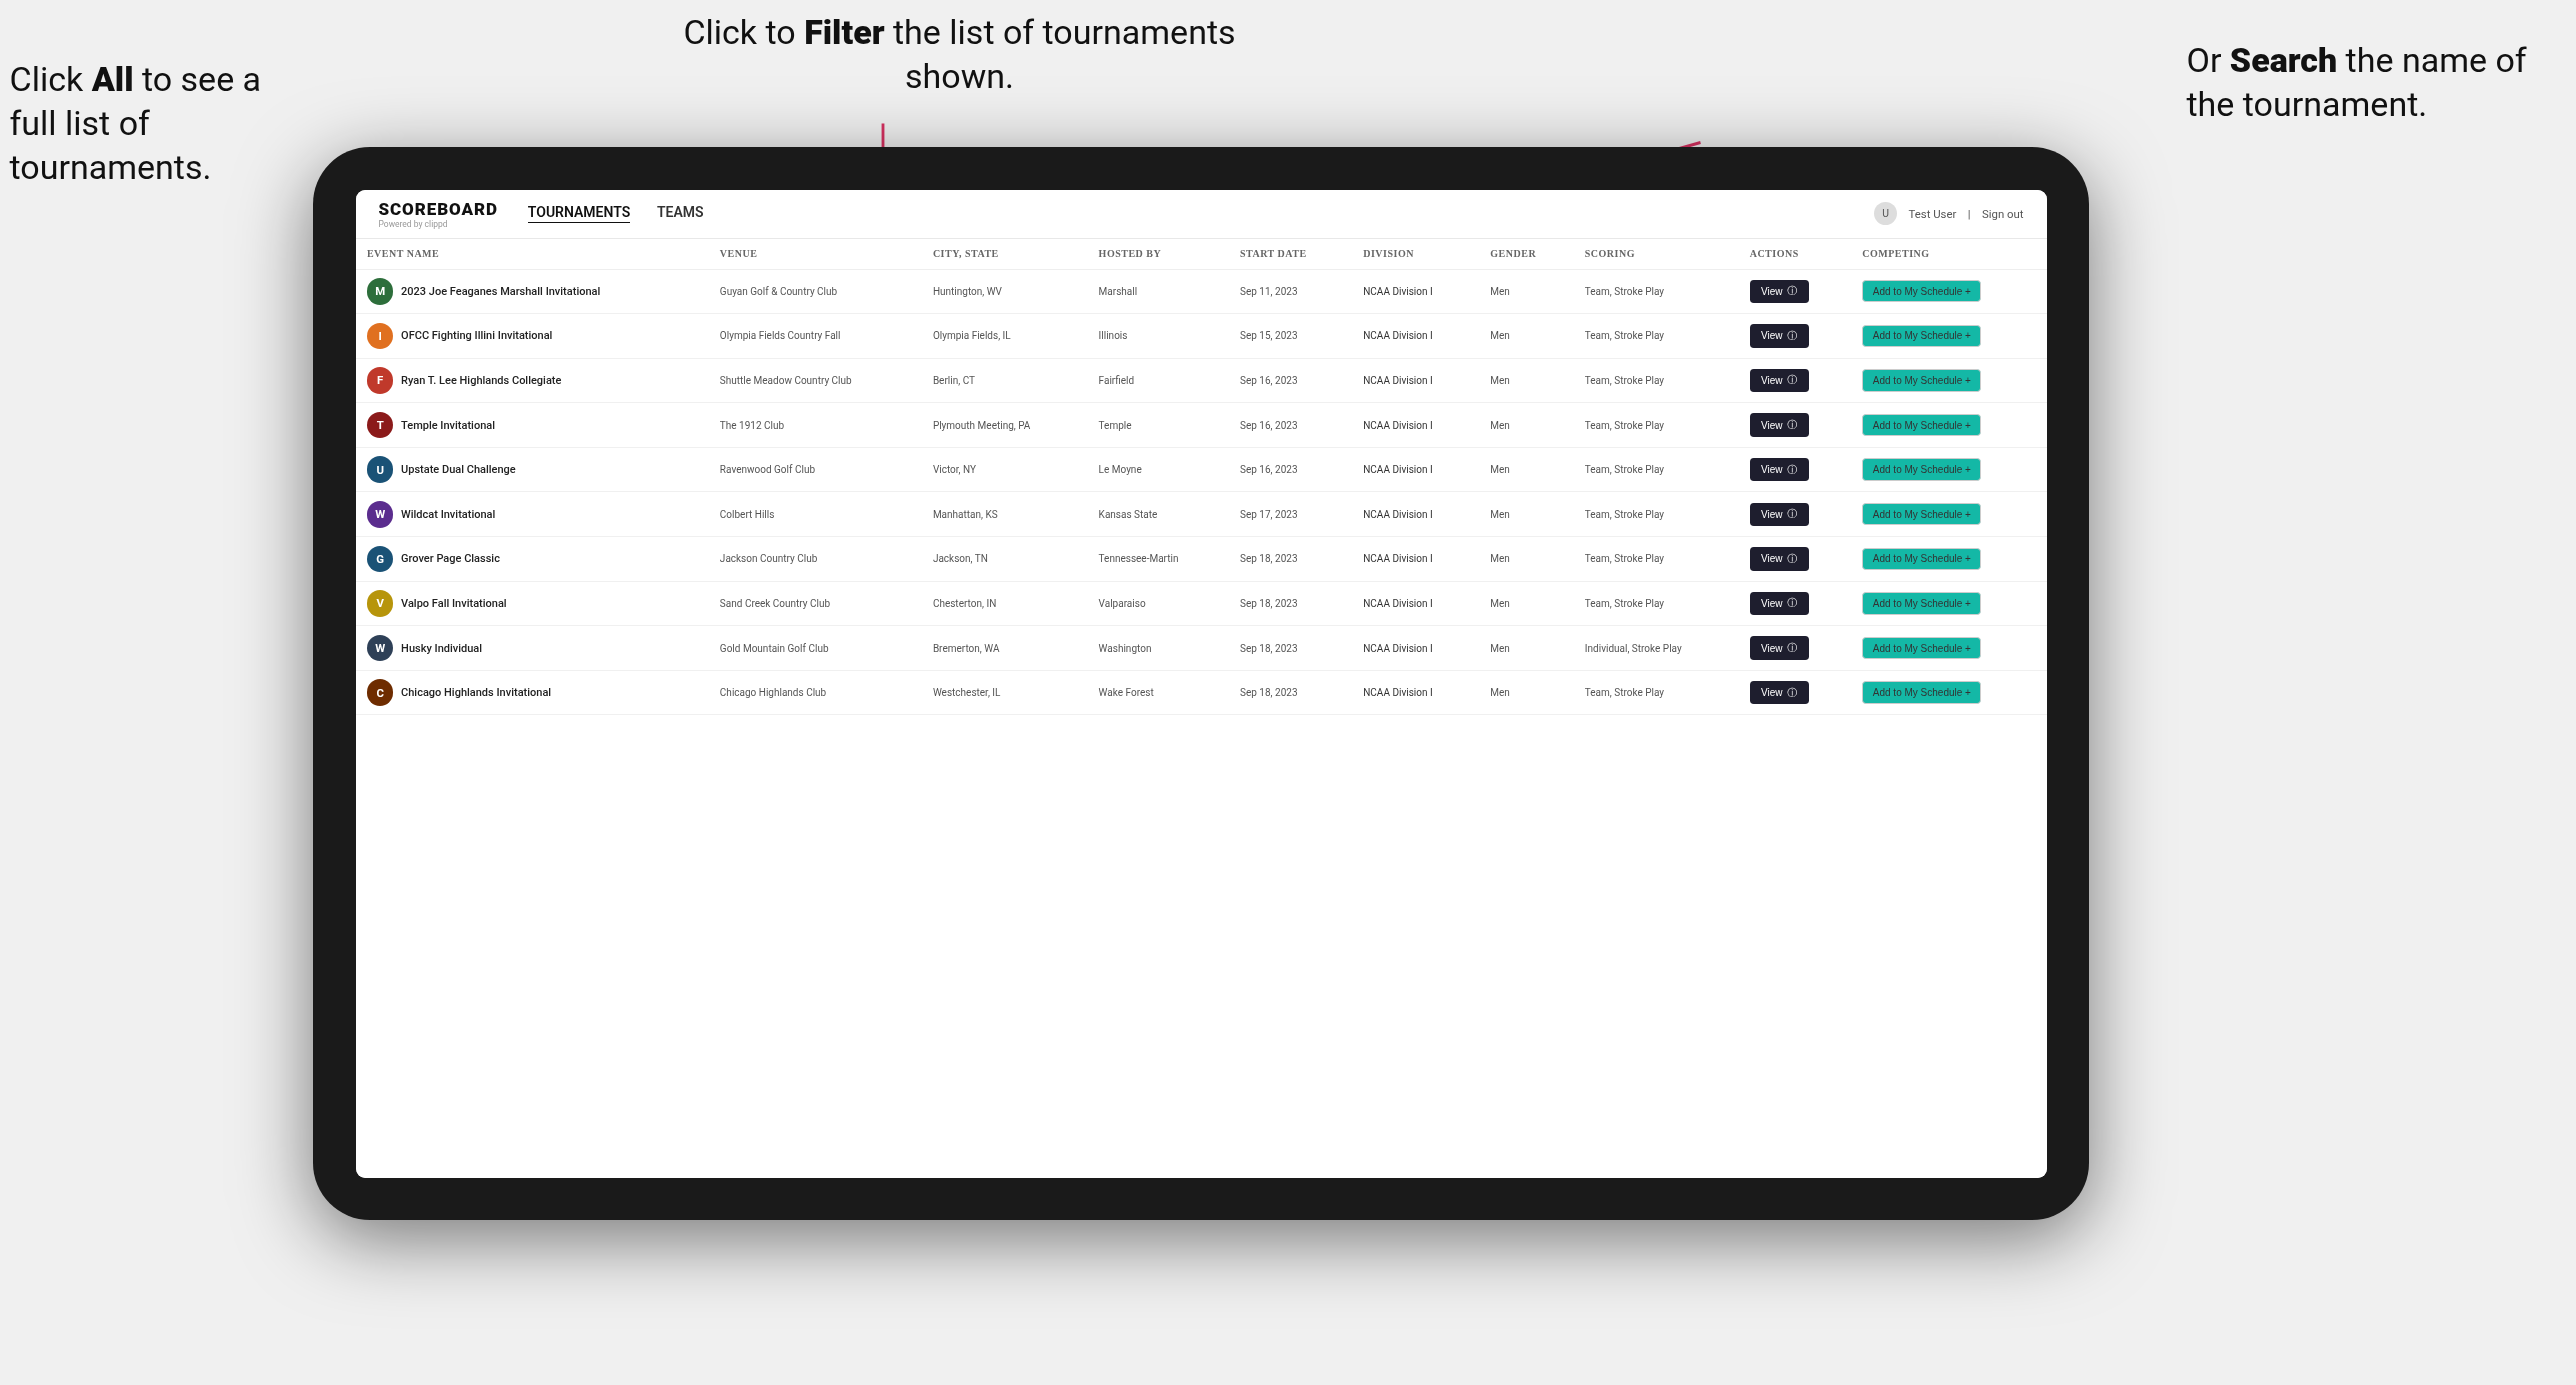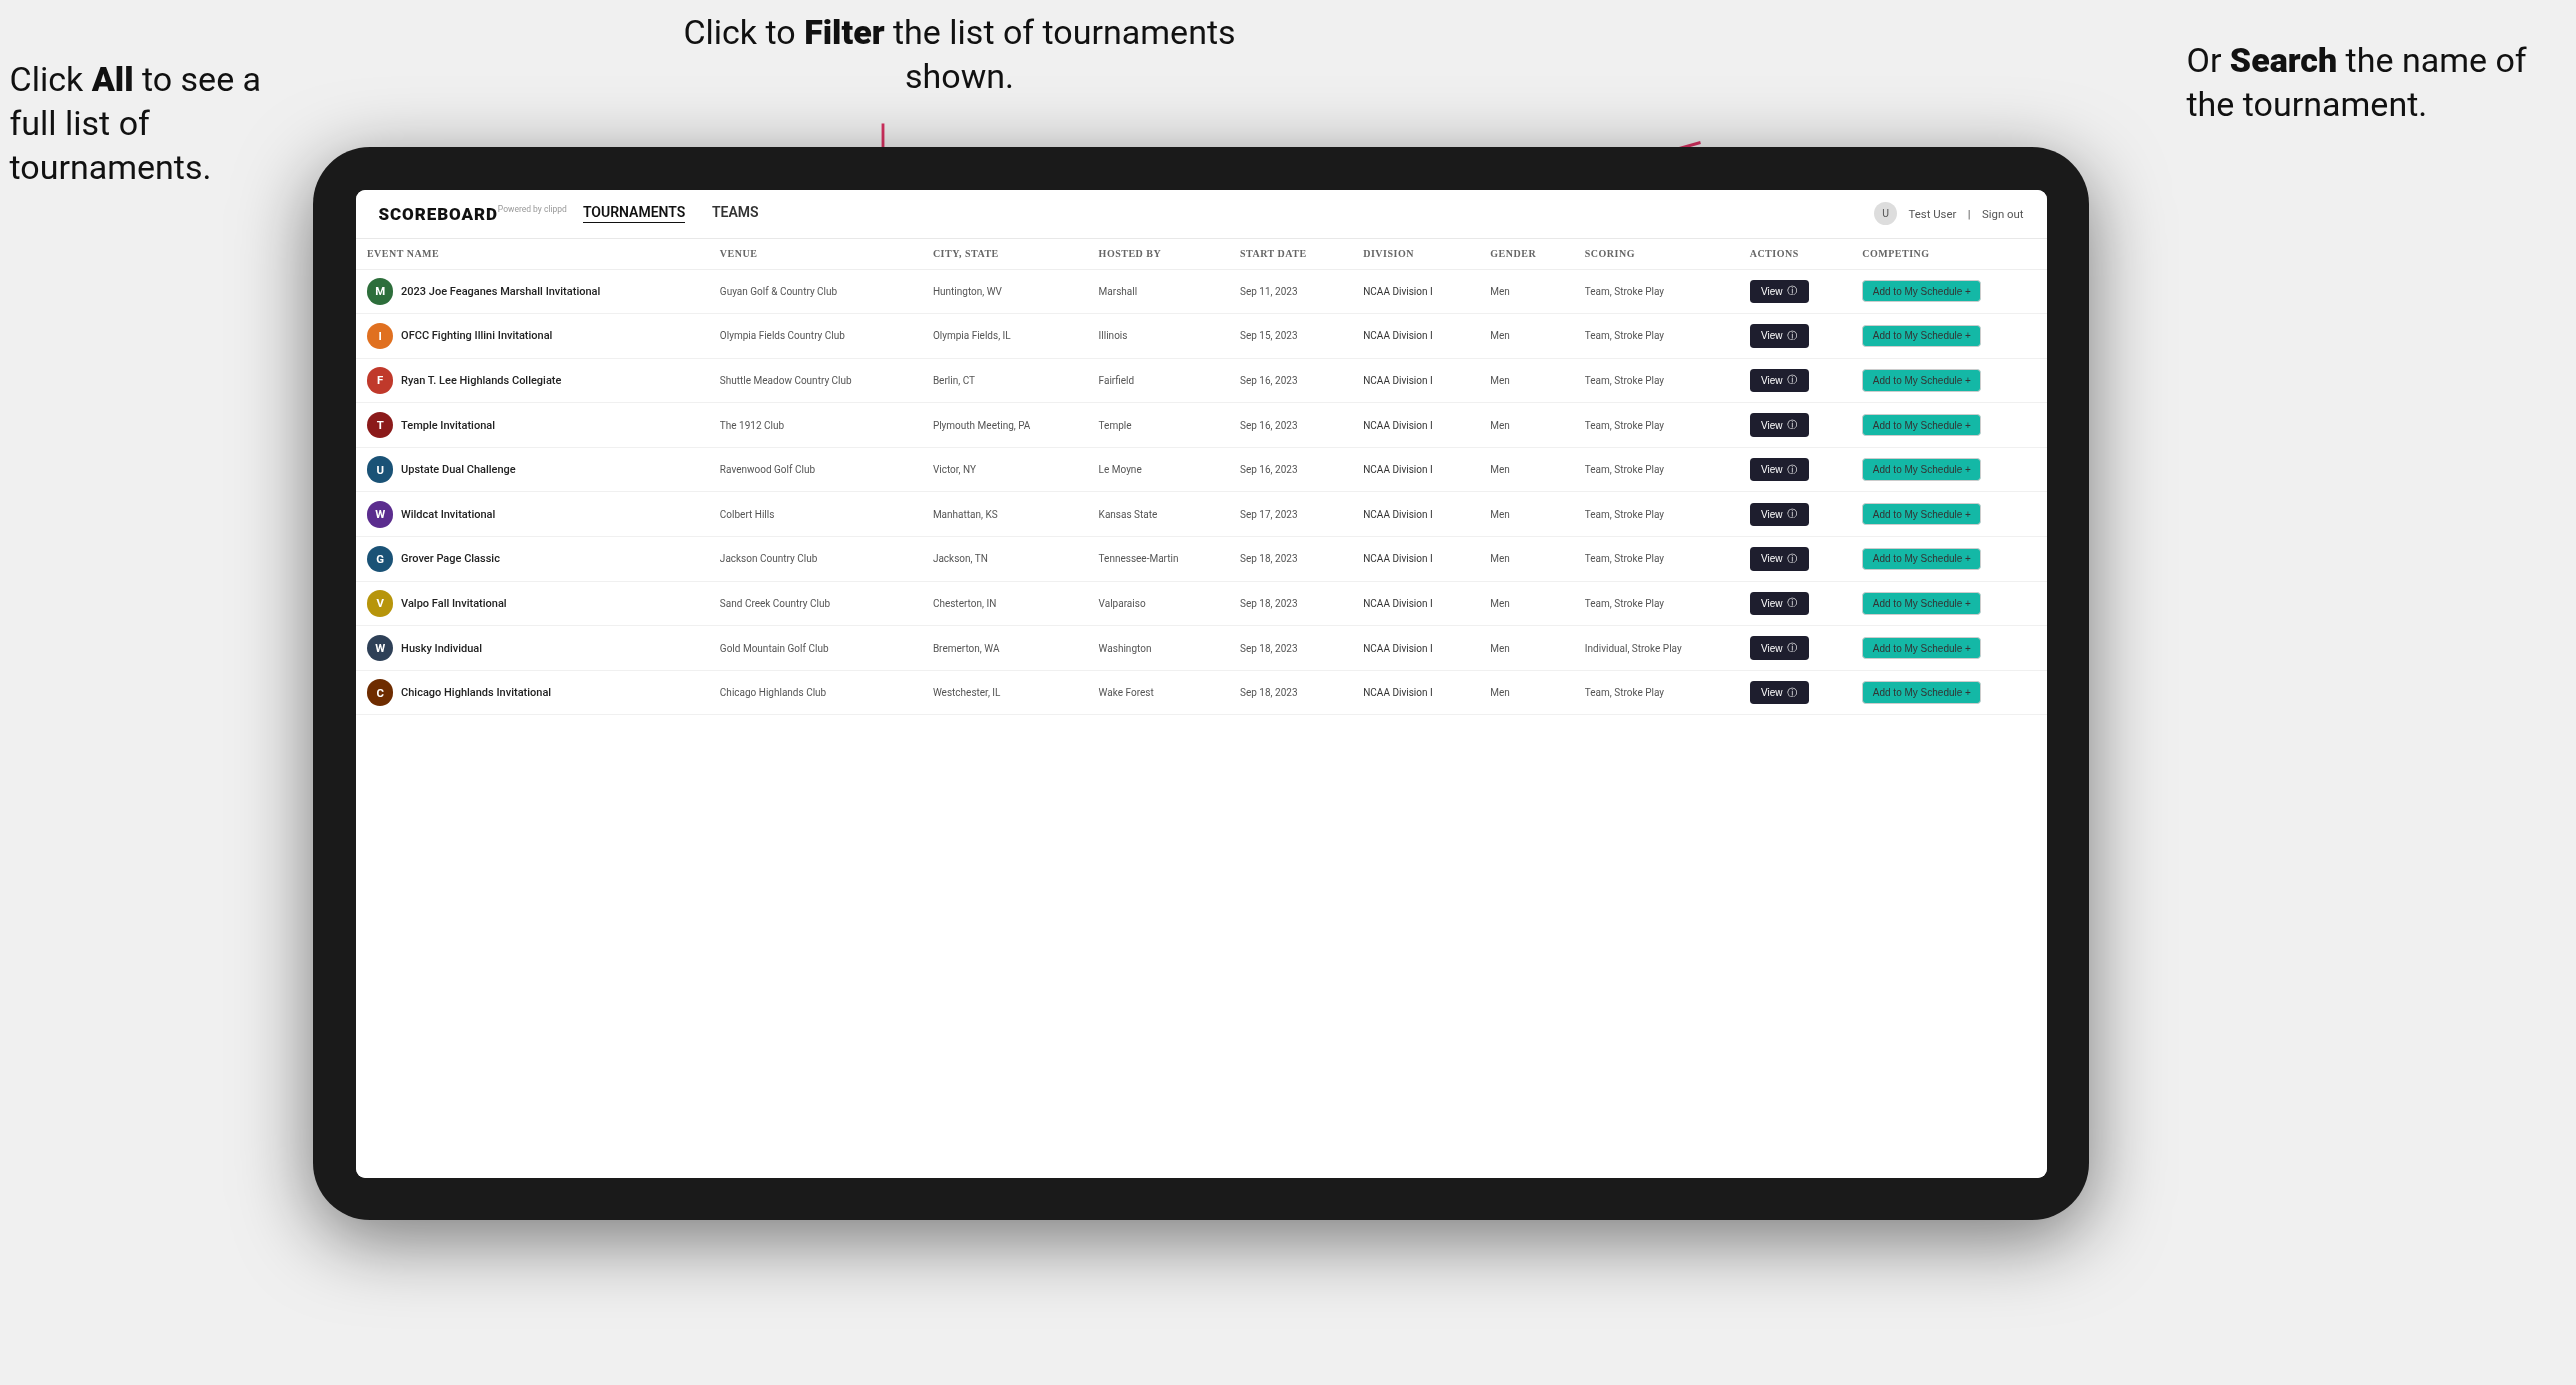--- a/index.html
+++ b/index.html
@@ -76,22 +76,22 @@
       display: flex;
       align-items: center;
       padding: 0 23px;
       height: 49px;
       border-bottom: 0.9px solid #e8e8e8;
       flex-shrink: 0;
     }
 
     .logo-area {
       display: flex;
-      flex-direction: row;
-      margin-right: 16px;
+      flex-direction: column;
+      margin-right: 30px;
     }
     .logo-text {
       font-size: 17px;
       font-weight: 900;
       color: #111;
       letter-spacing: 0.9px;
     }
     .logo-sub {
       font-size: 8.5px;
       color: #999;
@@ -398,21 +398,21 @@
       <button class="schedule-btn">Add to My Schedule +</button>
     </td>
   </tr>
             <tr>
     <td>
       <div class="event-name-cell">
         <div class="team-logo" style="background:#e07020;color:#fff;">I</div>
         <span class="event-name-text">OFCC Fighting Illini Invitational</span>
       </div>
     </td>
-    <td class="small-text">Olympia Fields Country Club</td>
+    <td class="small-text">Olympia Fields Country Fall</td>
     <td class="small-text">Olympia Fields, IL</td>
     <td class="small-text">Illinois</td>
     <td class="small-text">Sep 15, 2023</td>
     <td class="division-text">NCAA Division I</td>
     <td class="small-text">Men</td>
     <td class="small-text">Team, Stroke Play</td>
     <td>
       <button class="view-btn">
         View <span>ⓘ</span>
       </button>

